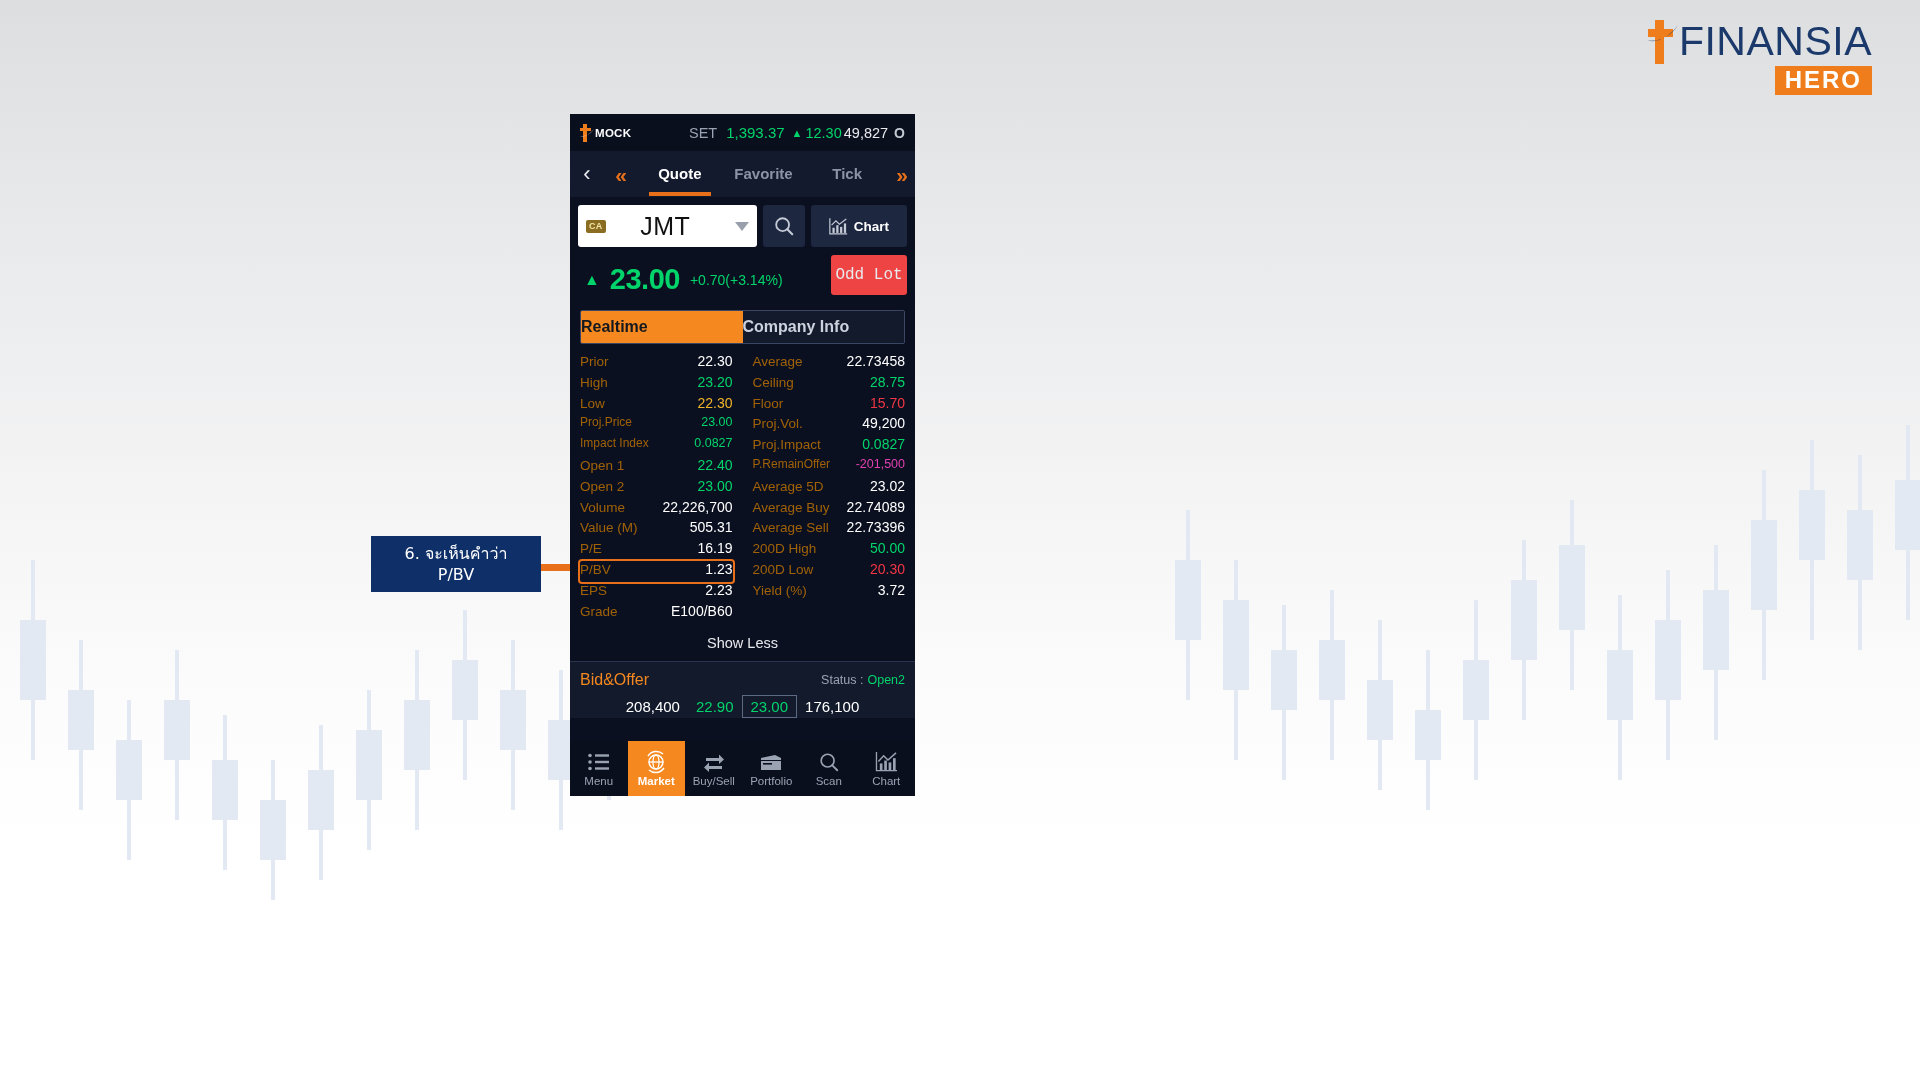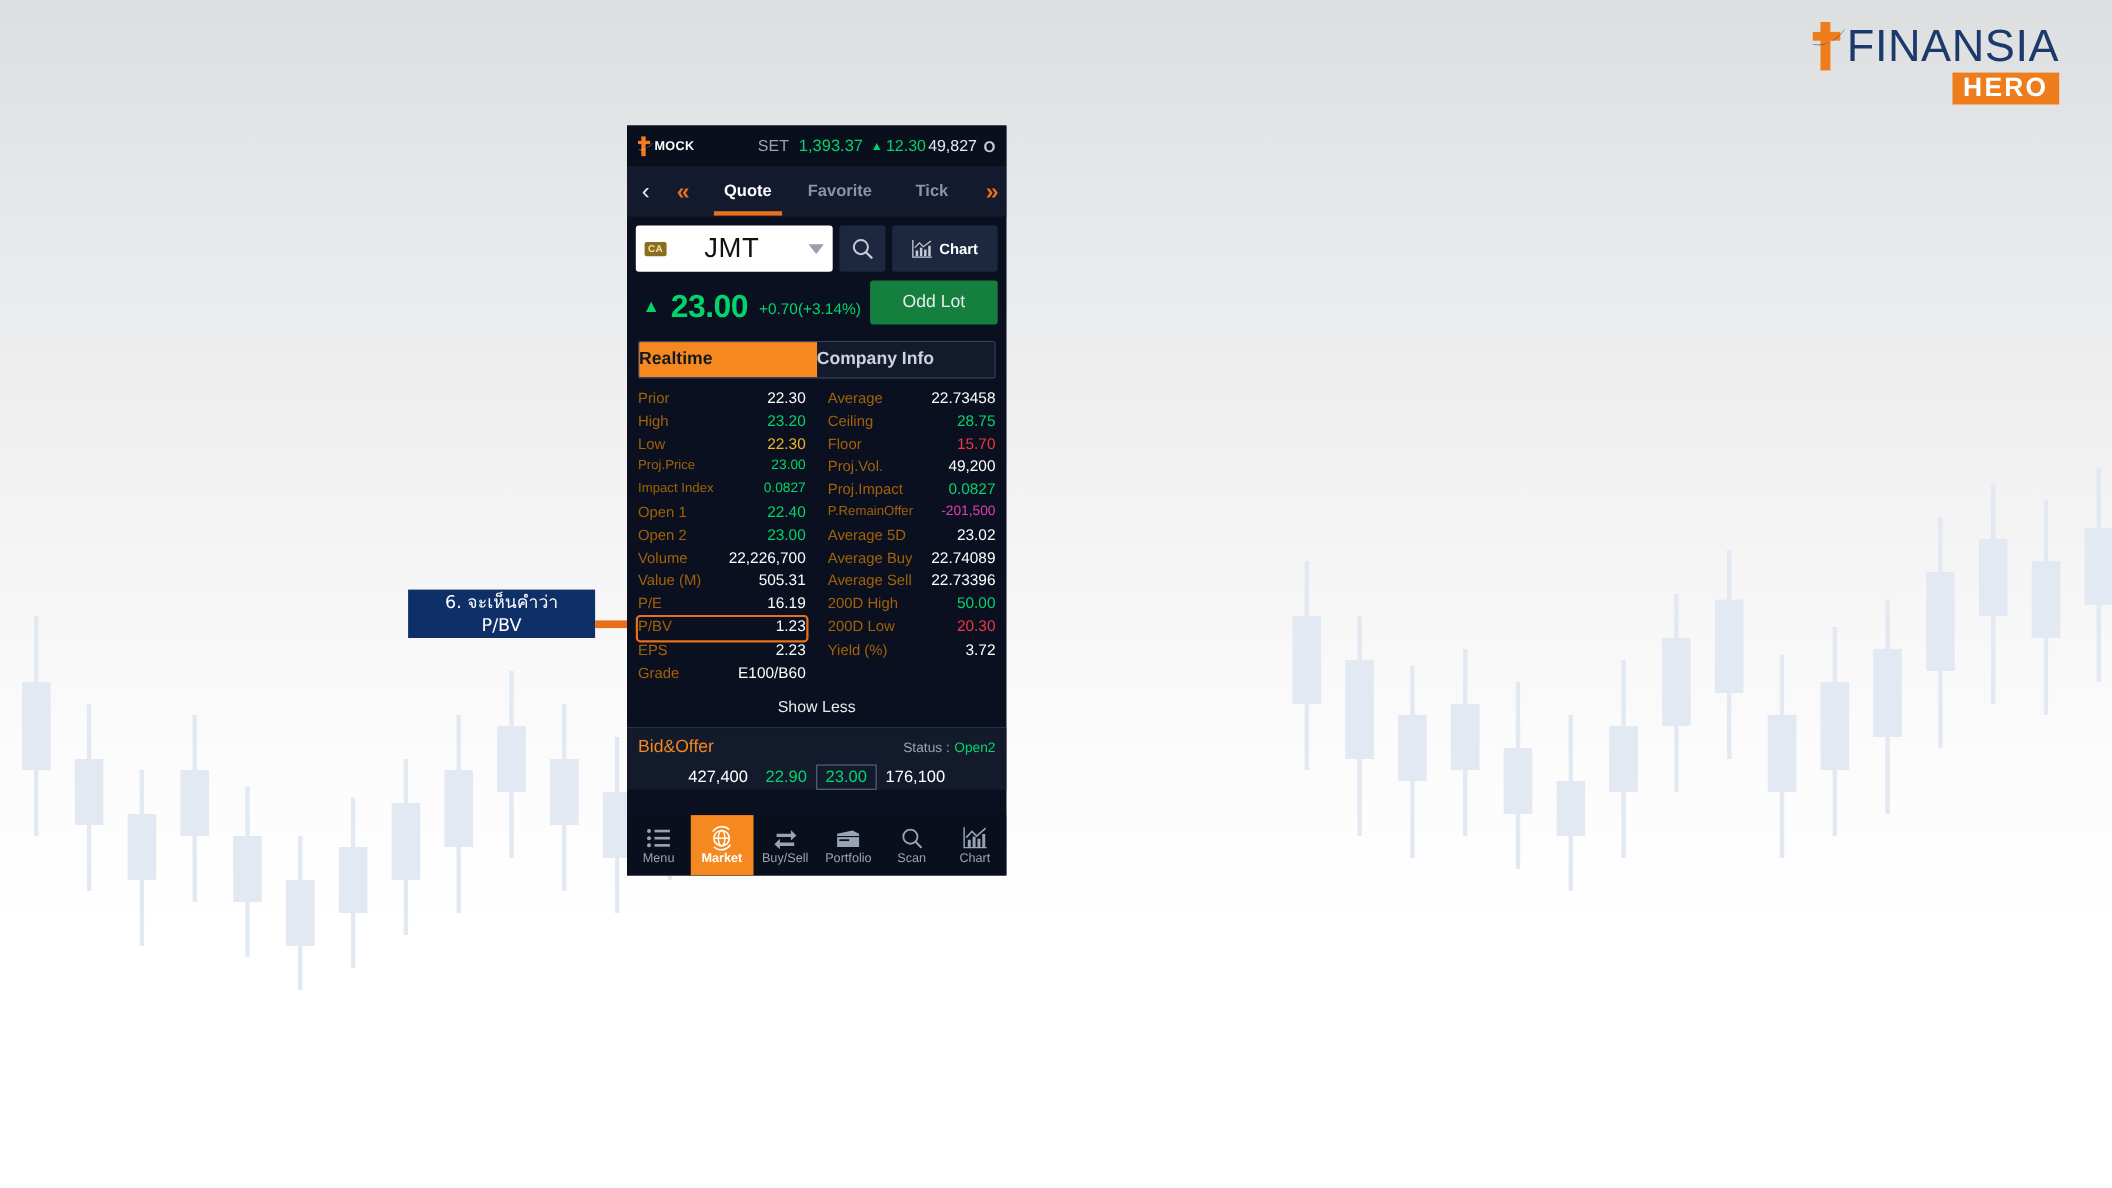--- a/index.html
+++ b/index.html
@@ -21,21 +21,21 @@
   .logo-f .bar  { position:absolute; left:0px; top:11px; width:25px; height:8px; background:#f07d1b; }
   .logo-f .swoosh { position:absolute; left:-2px; top:6px; width:34px; height:22px; overflow:hidden; }
   .logo-f .swoosh svg { display:block; }
   .logo-text { font-size:41px; font-weight:normal; color:#1b3a6b; letter-spacing:0.5px; line-height:44px;
                font-family:"Liberation Sans",sans-serif; }
   .logo-hero { background:#f07d1b; color:#fff; font-size:24px; font-weight:bold; letter-spacing:2px;
                padding:1px 10px 3px 10px; display:inline-block; margin-top:2px; line-height:1.05;
                font-family:"Liberation Sans",sans-serif; }
 
   
-  .callout { position:absolute; left:371px; top:536px; width:170px; height:44px; background:#0e2f68;
+  .callout { position:absolute; left:371px; top:536px; width:170px; height:56px; background:#0e2f68;
              display:flex; flex-direction:column; align-items:center; justify-content:center;
              color:#fff; font-size:16px; line-height:21px; font-weight:500; text-align:center;
              font-family:"DejaVu Sans",sans-serif; }
   .callout-arrow { position:absolute; left:541px; top:559px; width:75px; height:16px; }
   .callout-arrow .shaft { position:absolute; left:0; top:5px; width:54px; height:7px; background:#e8701a; }
   .callout-arrow .head { position:absolute; left:52px; top:-4px; width:0; height:0;
         border-top:12px solid transparent; border-bottom:12px solid transparent; border-left:23px solid #e8701a; }
 
   
   .phone { position:absolute; left:570px; top:114px; width:345px; height:682px;
@@ -85,22 +85,22 @@
   .chartbtn { width:96px; height:42px; background:#1d2740; border-radius:3px;
               display:flex; align-items:center; justify-content:center; gap:6px;
               color:#ffffff; font-size:13.5px; font-weight:bold; }
 
   
   .pricerow { display:flex; align-items:flex-start; padding:8px 8px 0 8px; }
   .price-left { flex:1; display:flex; align-items:center; padding-left:6px; padding-top:8px; }
   .pr-tri { color:#00d46a; font-size:16px; margin-right:10px; }
   .pr-last { color:#00d46a; font-size:29px; font-weight:bold; margin-right:10px; letter-spacing:-0.5px; }
   .pr-chg { color:#00d46a; font-size:14px; }
-  .oddlot { width:116px; height:40px; background:#15803d; border-radius:3px;
-            display:flex; align-items:center; justify-content:center; color:#e8eaed; font-size:16px; }
+  .oddlot { width:76px; height:40px; background:#ef4444; border-radius:3px;
+            display:flex; align-items:center; justify-content:center; color:#e8eaed; font-size:16px;font-family:Liberation Mono, monospace; }
 
   
   .segwrap { margin:14px 10px 0 10px; display:flex; border:1px solid #3b4762; border-radius:2px; overflow:hidden; }
   .seg { flex:1; text-align:left; font-size:16px; font-weight:bold; padding:7px 0; }
   .seg.on { background:#f5881f; color:#14181f; }
   .seg.off { background:#131a2c; color:#cdd3de; }
 
   
   .grid { display:flex; padding:9px 0 0 0; }
   .gcol { width:50%; padding:0 10px; }
@@ -409,21 +409,21 @@
   <div class="showless">Show Less</div>
   <div class="divider"></div>
 
   <div class="bidoffer">
     <div class="bo-head">
       <span class="bo-title">Bid&amp;Offer</span>
       <span class="bo-status-l">Status :</span>
       <span class="bo-status-v">Open2</span>
     </div>
     <div class="bo-row">
-      <span class="bo-cell bo-qty">427,400</span>
+      <span class="bo-cell bo-qty">208,400</span>
       <span class="bo-cell bo-bid">22.90</span>
       <span class="bo-cell bo-ask">23.00</span>
       <span class="bo-cell bo-qty">176,100</span>
     </div>
   </div>
 
   <div class="bottomnav" id="bottom-nav">
       <div class="nav-item">
         <div class="nav-ico">
           <svg width="22" height="18" viewBox="0 0 22 18">

